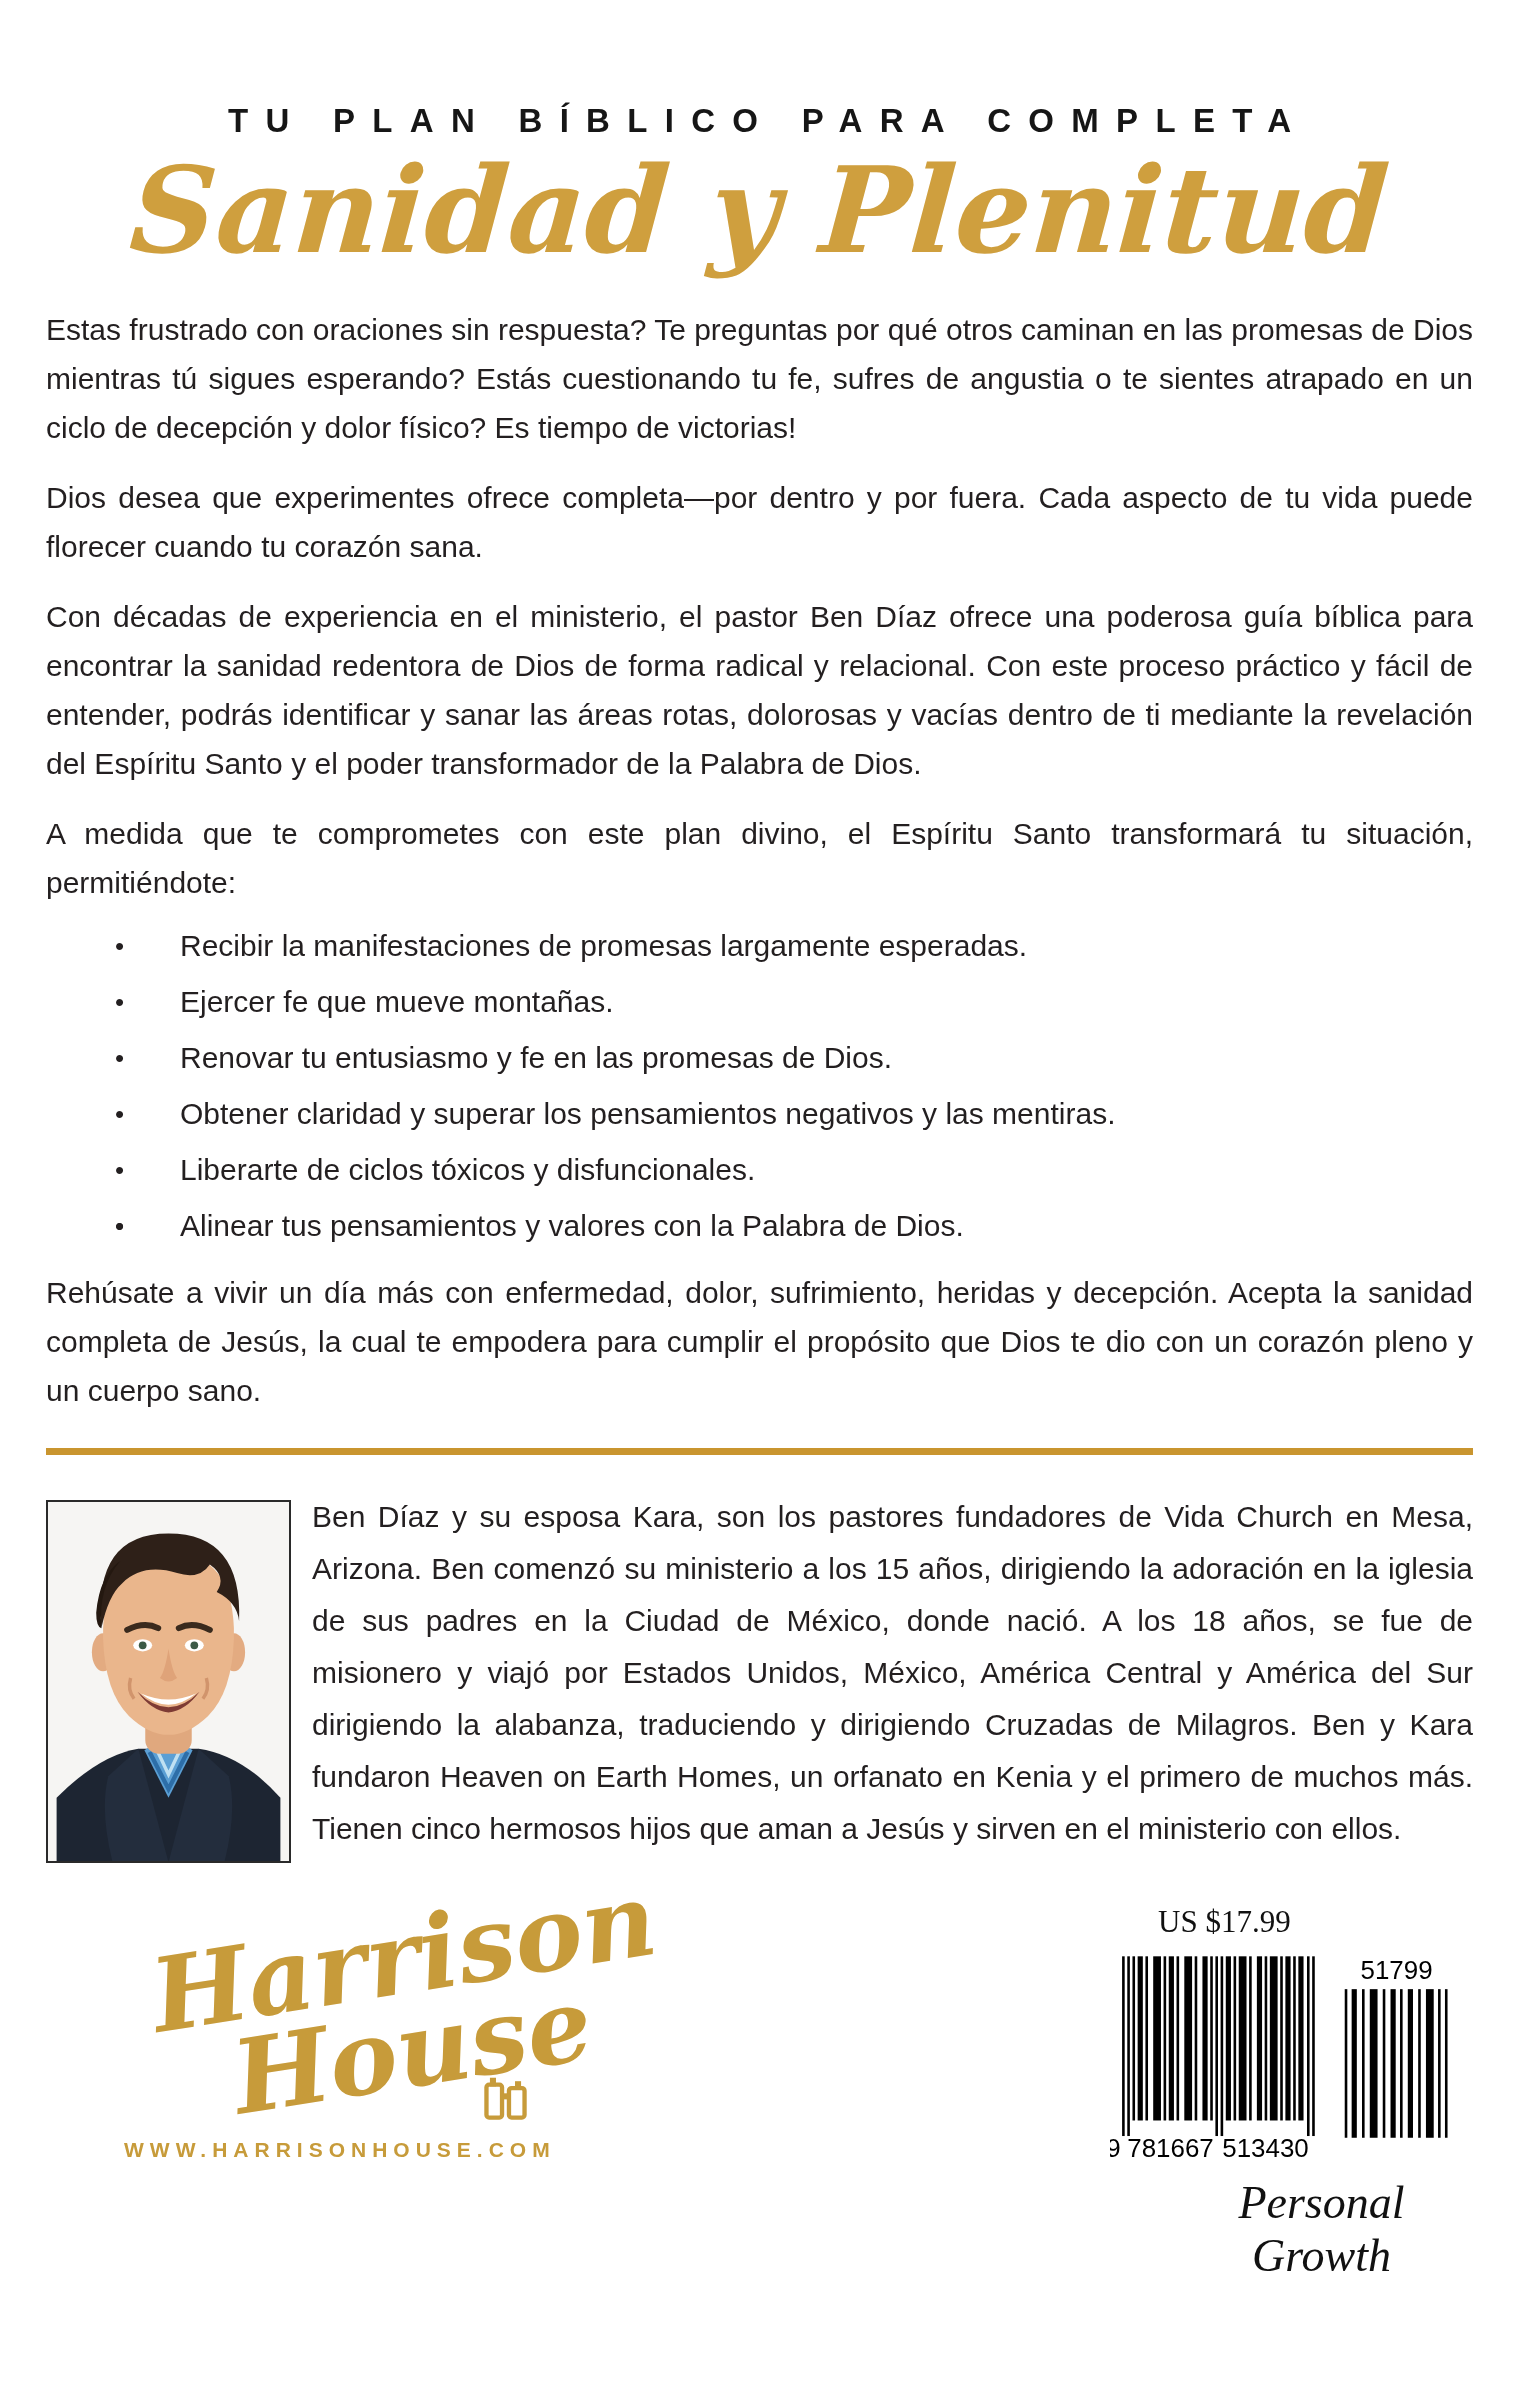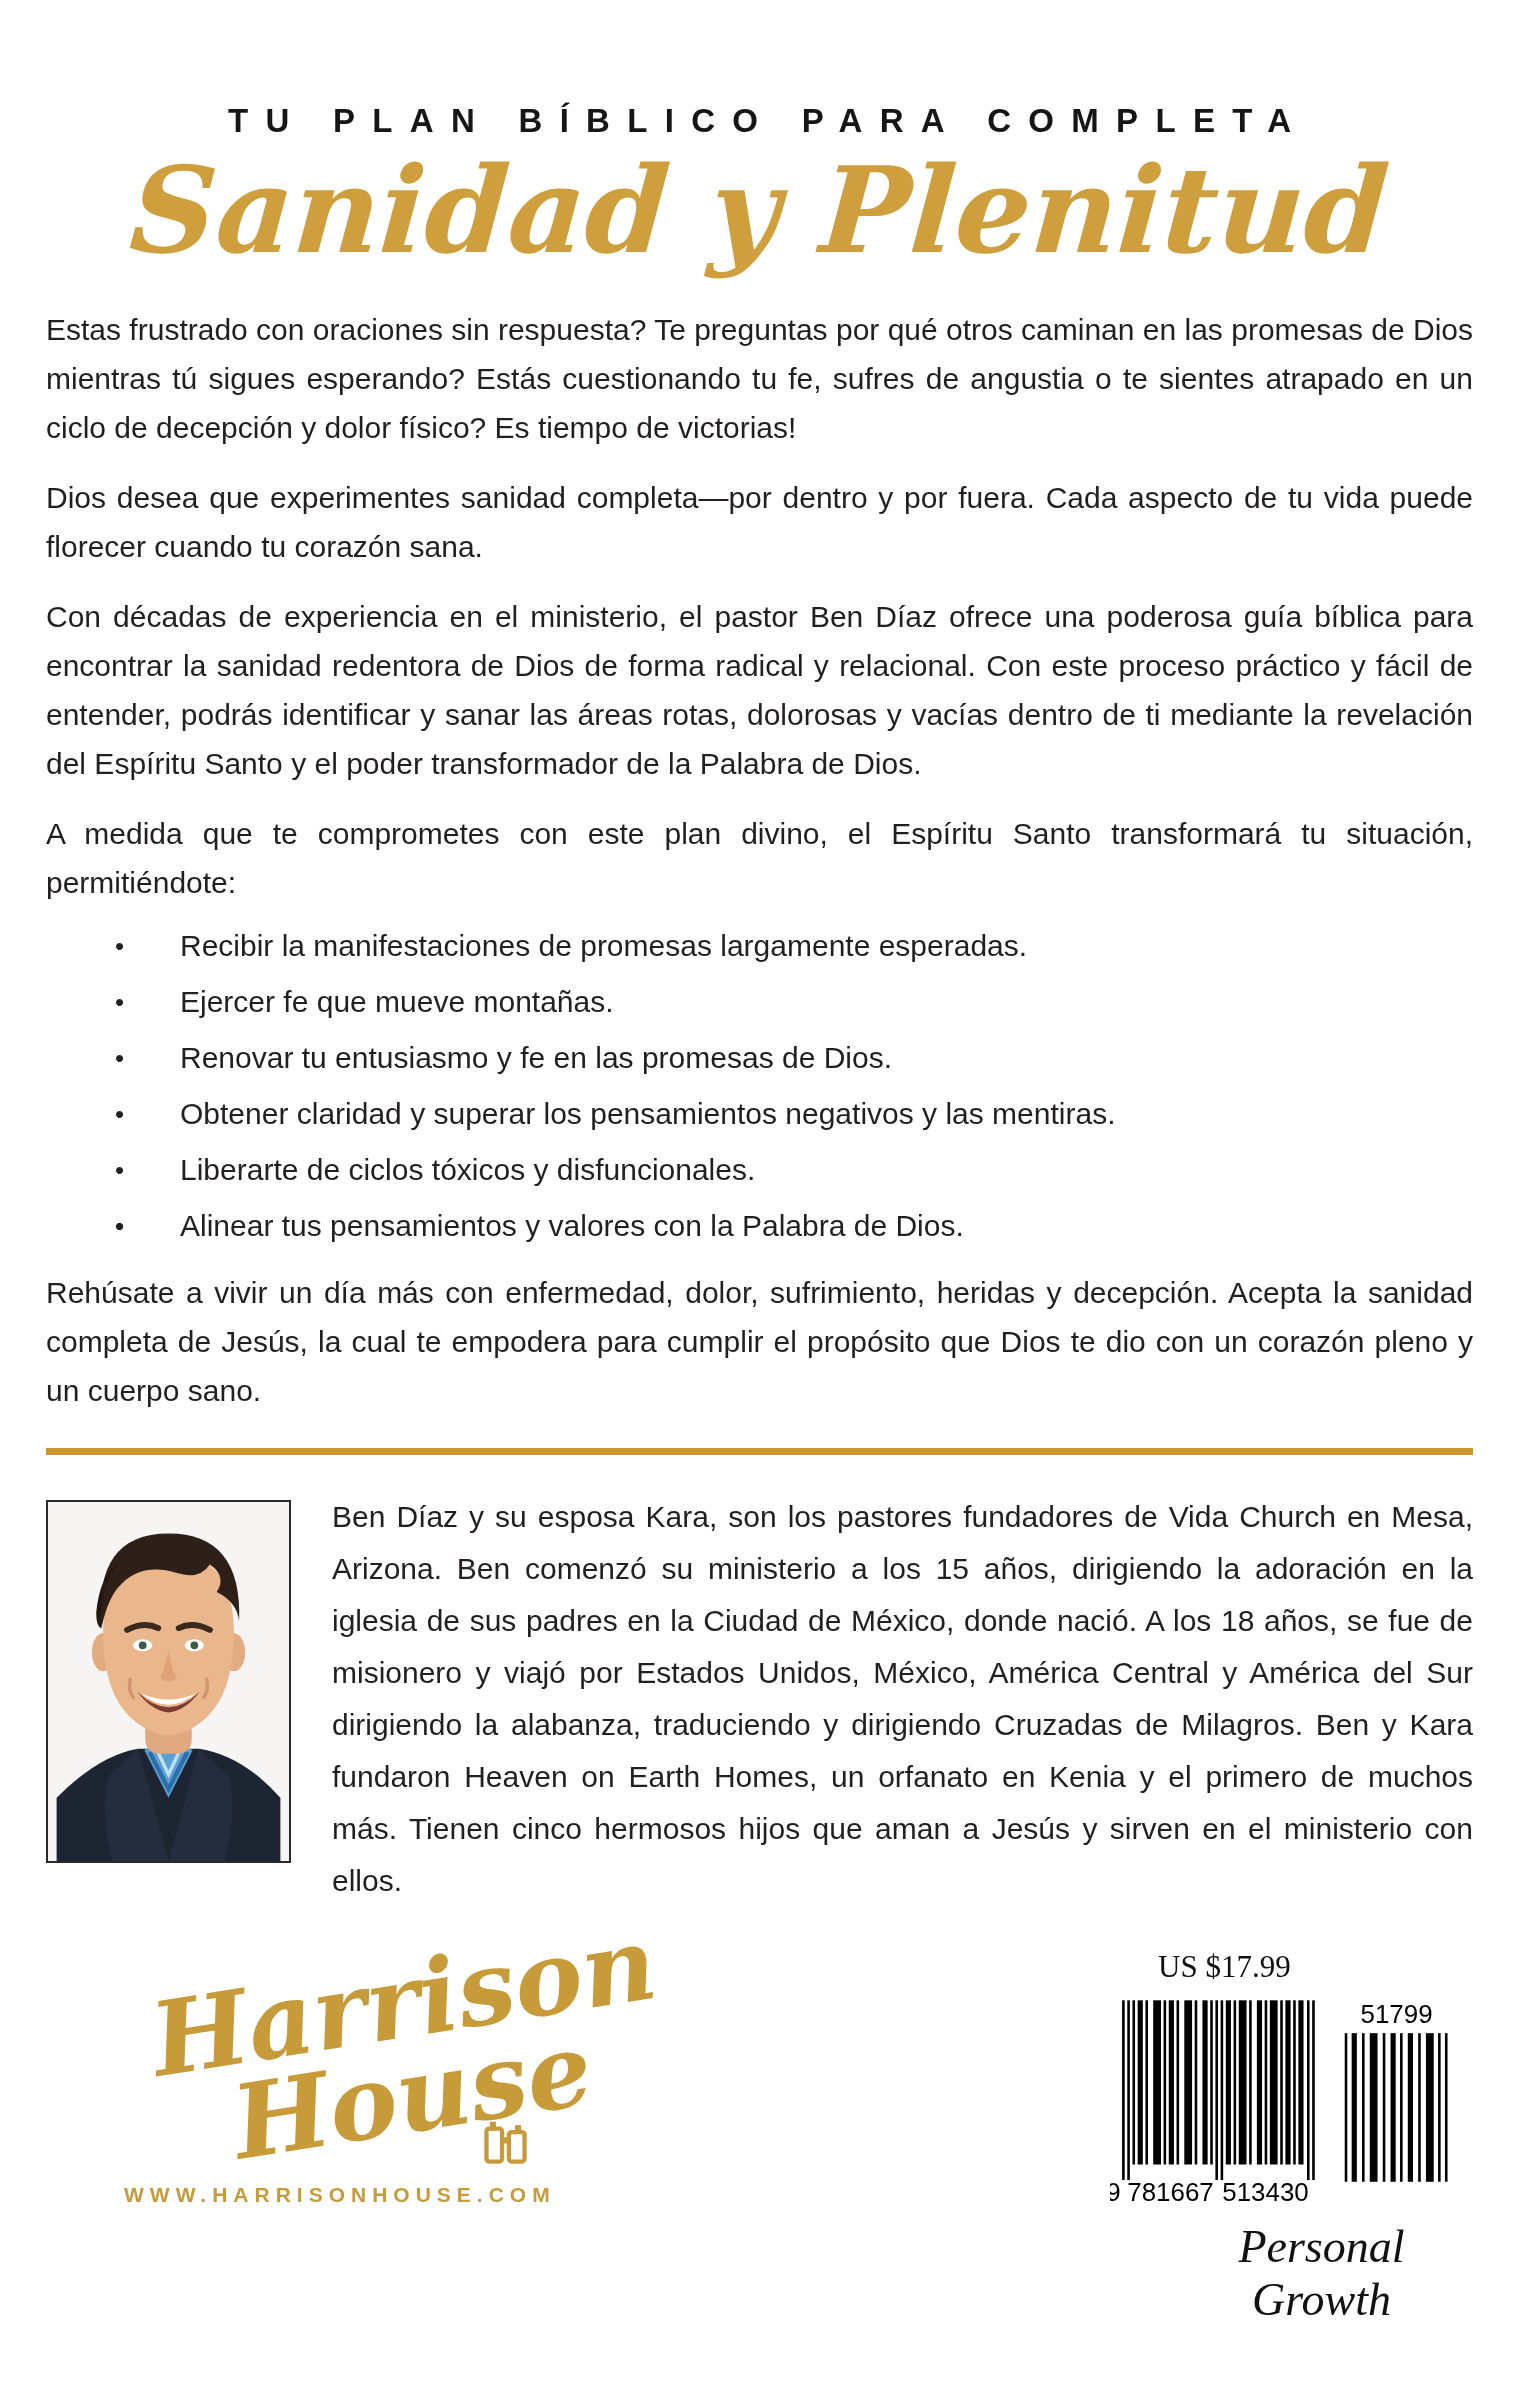--- a/index.html
+++ b/index.html
@@ -62,21 +62,21 @@
   
   .gold-rule{
     height:7px;
     background:#c9952f;
     border:none;
     margin:33px 0 0 0;
   }
   
   .author-section{
     display:flex;
-    gap:41px;
+    gap:21px;
     margin-top:45px;
   }
   .author-photo{
     flex:0 0 245px;
     height:363px;
     border:2.6px solid #2a2a2a;
     box-sizing:border-box;
     background:#f7f7f7;
   }
   .author-photo svg{display:block;width:100%;height:100%;}
@@ -161,21 +161,21 @@
 </head>
 <body>
 
 <div class="page">
 
   <div class="kicker">TU PLAN BÍBLICO PARA COMPLETA</div>
   <div class="script-title">Sanidad y Plenitud</div>
 
   <div class="body-copy">
     <p>Estas frustrado con oraciones sin respuesta? Te preguntas por qué otros caminan en las promesas de Dios mientras tú sigues esperando? Estás cuestionando tu fe, sufres de angustia o te sientes atrapado en un ciclo de decepción y dolor físico? Es tiempo de victorias!</p>
-    <p>Dios desea que experimentes sanidad completa—por dentro y por fuera. Cada aspecto de tu vida puede florecer cuando tu corazón sana.</p>
+    <p>Dios desea que experimentes ofrece completa—por dentro y por fuera. Cada aspecto de tu vida puede florecer cuando tu corazón sana.</p>
     <p>Con décadas de experiencia en el ministerio, el pastor Ben Díaz ofrece una poderosa guía bíblica para encontrar la sanidad redentora de Dios de forma radical y relacional. Con este proceso práctico y fácil de entender, podrás identificar y sanar las áreas rotas, dolorosas y vacías dentro de ti mediante la revelación del Espíritu Santo y el poder transformador de la Palabra de Dios.</p>
     <p>A medida que te comprometes con este plan divino, el Espíritu Santo transformará tu situación, permitiéndote:</p>
 
     <ul class="bullets">
       <li><span class="dot">•</span><span>Recibir la manifestaciones de promesas largamente esperadas.</span></li>
       <li><span class="dot">•</span><span>Ejercer fe que mueve montañas.</span></li>
       <li><span class="dot">•</span><span>Renovar tu entusiasmo y fe en las promesas de Dios.</span></li>
       <li><span class="dot">•</span><span>Obtener claridad y superar los pensamientos negativos y las mentiras.</span></li>
       <li><span class="dot">•</span><span>Liberarte de ciclos tóxicos y disfuncionales.</span></li>
       <li><span class="dot">•</span></li>

